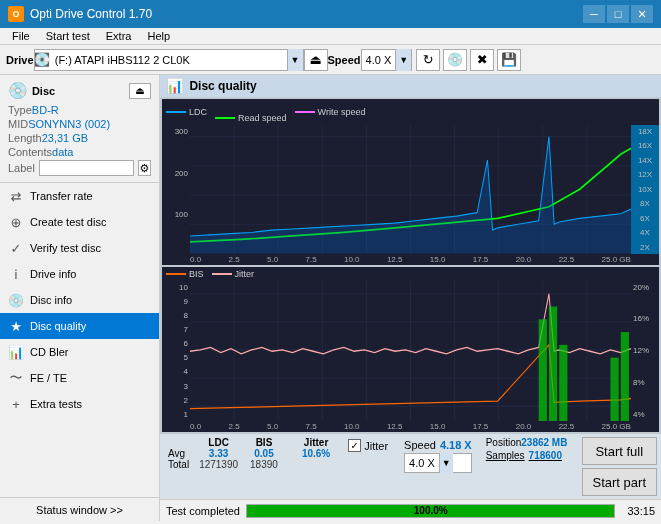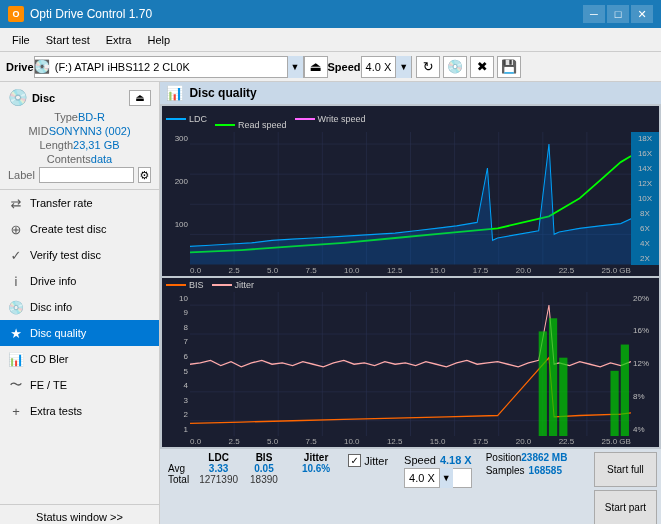--- a/index.html
+++ b/index.html
@@ -6,21 +6,21 @@
     body { width: 661px; height: 524px; font-family: 'Segoe UI', Tahoma, sans-serif; font-size: 11px; background: #f0f0f0; overflow: hidden; }
     
     
     .titlebar { background: #1a7ab8; display: flex; align-items: center; justify-content: space-between; padding: 4px 8px; height: 28px; }
     .titlebar-left { display: flex; align-items: center; gap: 6px; color: white; font-size: 12px; font-weight: 500; }
     .titlebar-icon { width: 16px; height: 16px; background: #ff8c00; border-radius: 2px; display: flex; align-items: center; justify-content: center; font-size: 9px; color: white; font-weight: bold; }
     .titlebar-buttons { display: flex; gap: 2px; }
     .titlebar-btn { width: 22px; height: 18px; background: rgba(255,255,255,0.2); border: none; color: white; cursor: pointer; font-size: 11px; display: flex; align-items: center; justify-content: center; }
 
     
-    .menubar { background: #f0f0f0; display: flex; align-items: center; height: 24px; padding: 0 4px; border-bottom: 1px solid #ccc; }
+    .menubar { background: #f0f0f0; display: flex; align-items: center; height: 17px; padding: 0 4px; border-bottom: 1px solid #ccc; }
     .menu-item { padding: 2px 8px; font-size: 11px; cursor: pointer; color: #000; }
 
     
     .drivebar { background: #f0f0f0; display: flex; align-items: center; height: 30px; padding: 2px 6px; border-bottom: 1px solid #ccc; }
     .drive-label { font-weight: bold; font-size: 11px; color: #000; }
     .drive-select-icon { margin-right: 4px; font-size: 13px; }
     .drive-select-dropdown { width: 16px; height: 22px; background: #d0e0f0; border-left: 1px solid #aaa; display: flex; align-items: center; justify-content: center; cursor: pointer; font-size: 9px; }
     .drive-eject { width: 24px; height: 22px; border: 1px solid #aaa; background: white; display: flex; align-items: center; justify-content: center; cursor: pointer; font-size: 13px; }
     .speed-label { font-weight: bold; font-size: 11px; }
     .speed-dropdown { width: 16px; height: 22px; background: #d0e0f0; border-left: 1px solid #aaa; display: flex; align-items: center; justify-content: center; cursor: pointer; font-size: 9px; }
@@ -30,21 +30,21 @@
     
     .main { display: flex; height: calc(524px - 28px - 20px - 30px); }
 
     
     .sidebar { width: 160px; min-width: 160px; background: #f0f0f0; border-right: 1px solid #ccc; display: flex; flex-direction: column; }
     .disc-panel { padding: 6px 8px; border-bottom: 1px solid #ccc; }
     .disc-header { display: flex; align-items: center; justify-content: space-between; margin-bottom: 4px; }
     .disc-header-left { display: flex; align-items: center; gap: 4px; font-weight: bold; font-size: 11px; }
     .disc-icon { font-size: 16px; }
     .disc-eject-btn { width: 22px; height: 16px; border: 1px solid #aaa; background: white; display: flex; align-items: center; justify-content: center; cursor: pointer; font-size: 10px; }
-    .disc-row { display: flex; justify-content: center; align-items: center; margin-bottom: 2px; }
+    .disc-row { display: flex; justify-content: flex-start; align-items: center; margin-bottom: 2px; }
     .disc-key { color: #666; font-size: 11px; }
     .disc-val { color: #0070c0; font-size: 11px; font-weight: 500; }
     .label-row { display: flex; align-items: center; gap: 4px; margin-top: 2px; }
     .label-input { border: 1px solid #aaa; height: 16px; width: 95px; font-size: 10px; padding: 0 2px; }
     .label-btn { width: 16px; height: 16px; border: 1px solid #aaa; background: white; display: flex; align-items: center; justify-content: center; cursor: pointer; font-size: 11px; }
 
     .nav-items { flex: 1; }
     .nav-item { display: flex; align-items: center; height: 26px; padding: 0 8px; gap: 6px; cursor: pointer; font-size: 11px; color: #000; }
     .nav-item.active { background: #0078d4; color: white; }
     .nav-item.active .nav-icon { color: white; }
@@ -63,21 +63,21 @@
     .stats-table th { padding: 0 6px; text-align: center; font-weight: bold; color: #000; }
     .stats-val-blue { color: #0070c0; font-weight: bold; }
     .stats-val-red { color: #cc0000; font-weight: bold; }
     .checkbox { width: 13px; height: 13px; border: 1px solid #666; background: white; display: flex; align-items: center; justify-content: center; font-size: 10px; }
     .progress-bar-fill { background: #00aa00; height: 100%; position: absolute; left: 0; top: 0; }
     .progress-text { position: absolute; width: 100%; text-align: center; font-size: 10px; font-weight: bold; color: #000; }
 
     .bottom-bar { background: #f0f0f0; border-top: 1px solid #ccc; height: 22px; display: flex; align-items: center; padding: 0 6px; gap: 6px; }
     .status-text { font-size: 11px; color: #000; margin-right: auto; }
     .time-text { font-size: 11px; color: #000; }
-    .action-btn { background: #e0e0e0; border: 1px solid #aaa; height: 35px; padding: 0 10px; font-size: 10px; cursor: pointer; white-space: nowrap; }
+    .action-btn { background: #e0e0e0; border: 1px solid #aaa; height: 28px; padding: 0 10px; font-size: 13px; cursor: pointer; white-space: nowrap; }
   </style>
 </head>
 <body>
 
 <div class="titlebar">
   <div class="titlebar-left">
     <div class="titlebar-icon">O</div>
     <span>Opti Drive Control 1.70</span>
   </div>
   <div class="titlebar-buttons">
@@ -408,27 +408,35 @@
             <span style="padding:0 4px; font-size:11px;">4.0 X</span>
             <div style="width:14px; height:20px; background:#d0e0f0; border-left:1px solid #aaa; display:flex; align-items:center; justify-content:center; font-size:9px;">▼</div>
           </div>
         </div>
 
         <div style="display:flex; flex-direction:column; gap:2px; font-size:10px; margin-left:6px;">
           <div style="display:flex; ">
             <span>Position</span>
             <span style="color:#0070c0; font-weight:bold;">23862 MB</span>
           </div>
-          <div style="display:flex; gap:4px;">
+          <div style="display:flex; gap:4px;text-decoration:underline;">
             <span>Samples</span>
-            <span style="color:#0070c0; font-weight:bold;">168585</span>
+            <span style="color:#0070c0; font-weight:bold;">718600</span>
           </div>
         </div>
 
         <div style="display:flex; flex-direction:column; gap:3px; margin-left:auto;">
           <button class="action-btn">Start full</button>
           <button class="action-btn">Start part</button>
         </div>
       </div>
     </div>
 
+    <div class="bottom-bar">
+      <span class="status-text">Test completed</span>
+      <div style="flex:1; position:relative; height:14px; border:1px solid #aaa; background:#c0c0c0;">
+        <div class="progress-bar-fill" style="width:100%;"></div>
+        <span class="progress-text">100.0%</span>
+      </div>
+      <span class="time-text" style="margin-left:6px;">33:15</span>
+    </div>
   </div>
 </div>
 
 </body></html>

